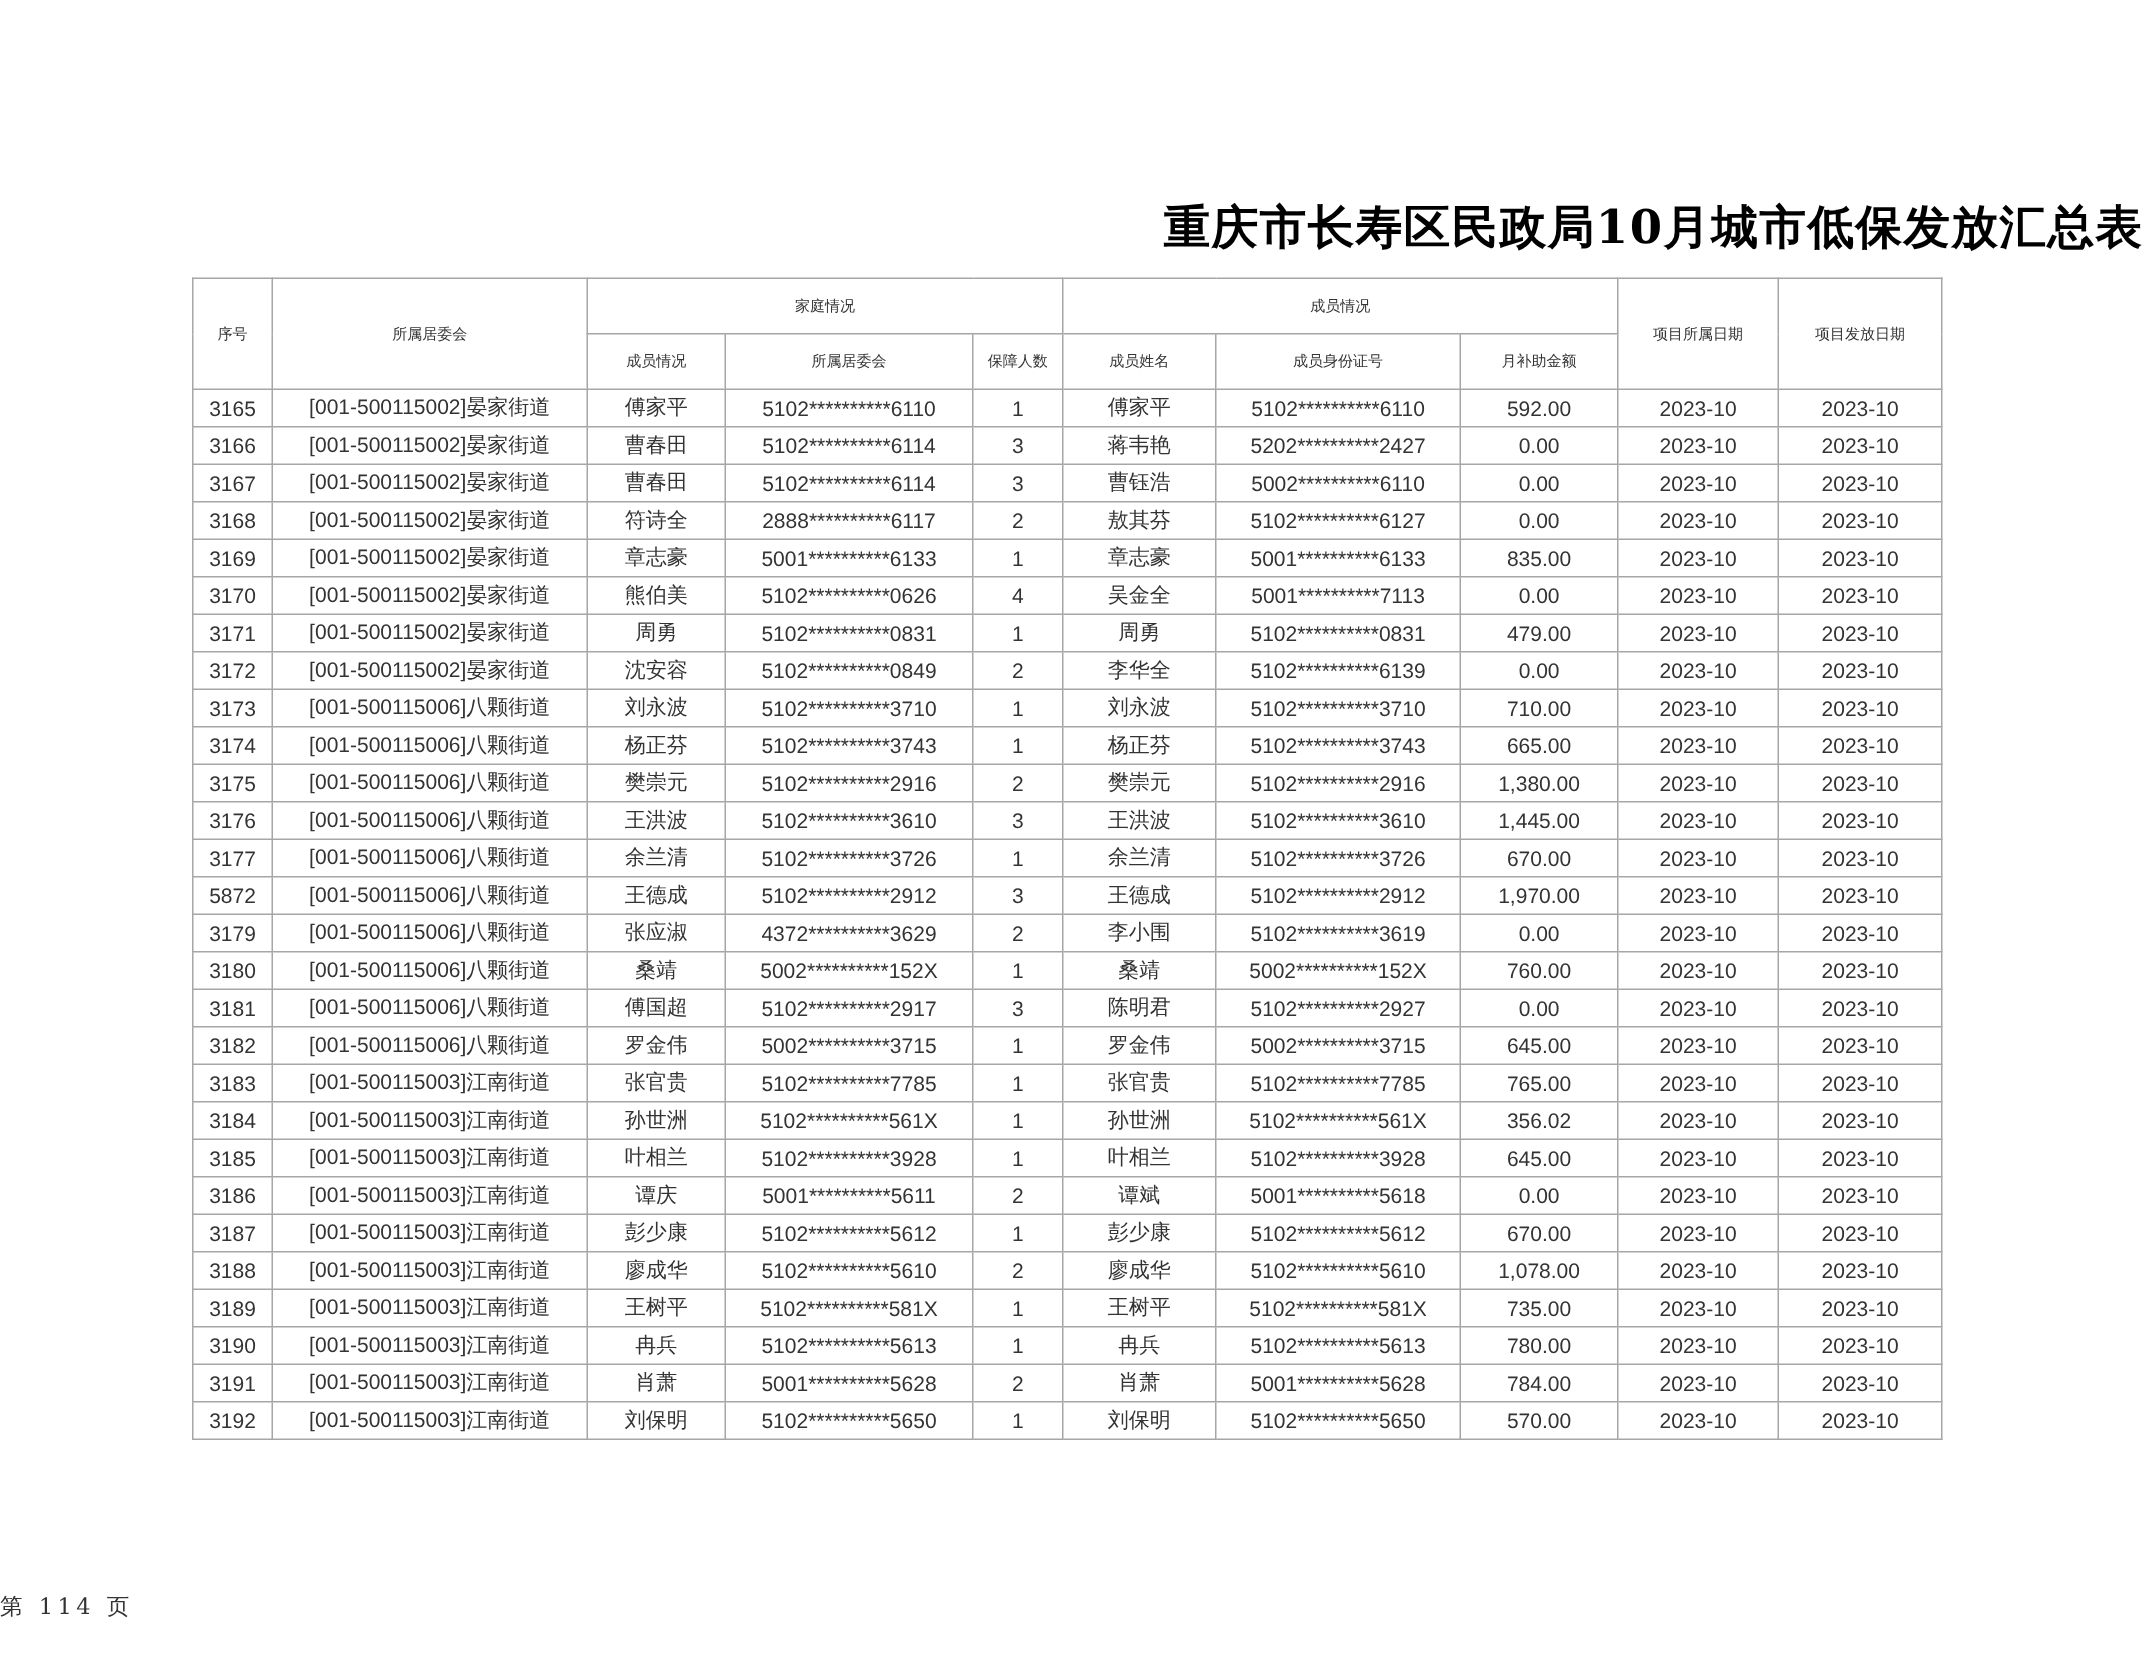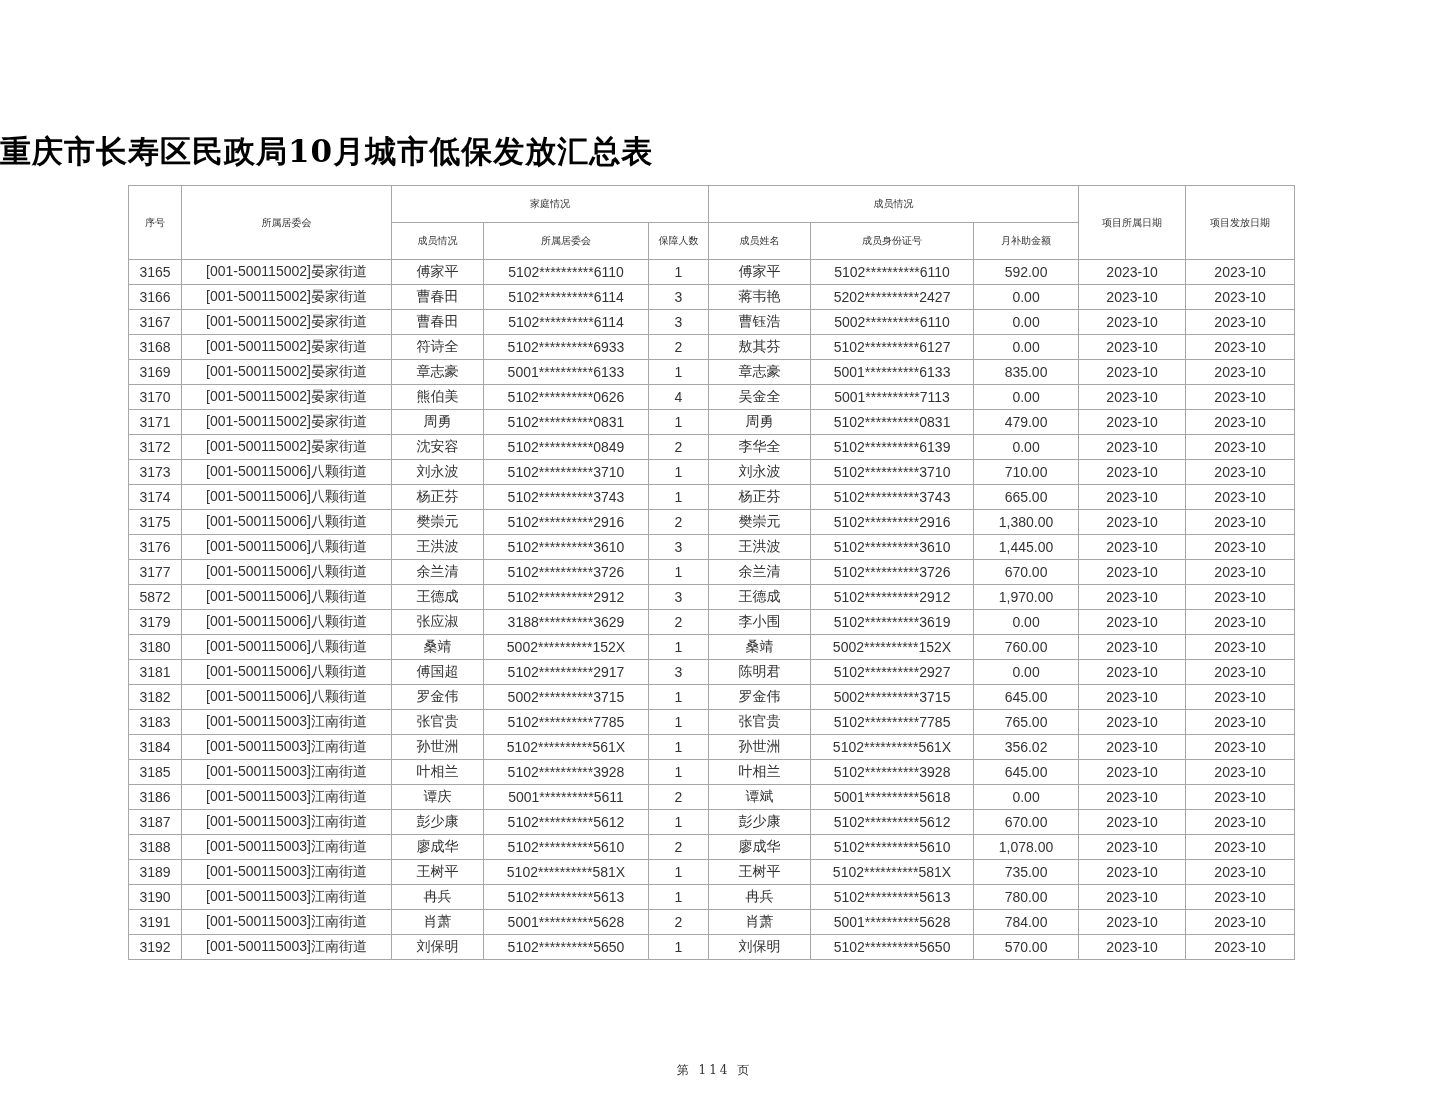--- a/index.html
+++ b/index.html
@@ -9,21 +9,21 @@
     width: 1429px;
     height: 1105px;
     font-family: "Liberation Sans", sans-serif;
     color: #333333;
   }
   .doc-title {
     position: absolute;
     top: 131px;
     left: 0;
     width: 100%;
-    text-align: left;
+    text-align: right;
     font-family: "DejaVu Serif", "Liberation Serif", serif;
     font-weight: bold;
     font-size: 31px;
     letter-spacing: 1px;
     color: #000000;
   }
   table.summary {
     position: absolute;
     left: 128px;
     top: 185px;
@@ -47,23 +47,22 @@
   }
   table.summary tbody td {
     font-size: 14px;
     height: 25px;
   }
   .page-footer {
     position: absolute;
     top: 1062px;
     left: 0;
     width: 100%;
-    text-align: center;
     font-family: "DejaVu Serif", "Liberation Serif", serif;
-    font-size: 12px;
+    font-size: 15px;
     color: #333333;
     letter-spacing: 3px;
   }
 </style>
 </head>
 <body>
 
 <div class="doc-title">重庆市长寿区民政局10月城市低保发放汇总表</div>
 
 <table class="summary">
@@ -131,21 +130,21 @@
     <td>曹钰浩</td>
     <td>5002**********6110</td>
     <td>0.00</td>
     <td>2023-10</td>
     <td>2023-10</td>
   </tr>
       <tr>
     <td>3168</td>
     <td>[001-500115002]晏家街道</td>
     <td>符诗全</td>
-    <td>5102**********6933</td>
+    <td>2888**********6117</td>
     <td>2</td>
     <td>敖其芬</td>
     <td>5102**********6127</td>
     <td>0.00</td>
     <td>2023-10</td>
     <td>2023-10</td>
   </tr>
       <tr>
     <td>3169</td>
     <td>[001-500115002]晏家街道</td>
@@ -263,21 +262,21 @@
     <td>王德成</td>
     <td>5102**********2912</td>
     <td>1,970.00</td>
     <td>2023-10</td>
     <td>2023-10</td>
   </tr>
       <tr>
     <td>3179</td>
     <td>[001-500115006]八颗街道</td>
     <td>张应淑</td>
-    <td>3188**********3629</td>
+    <td>4372**********3629</td>
     <td>2</td>
     <td>李小围</td>
     <td>5102**********3619</td>
     <td>0.00</td>
     <td>2023-10</td>
     <td>2023-10</td>
   </tr>
       <tr>
     <td>3180</td>
     <td>[001-500115006]八颗街道</td>

